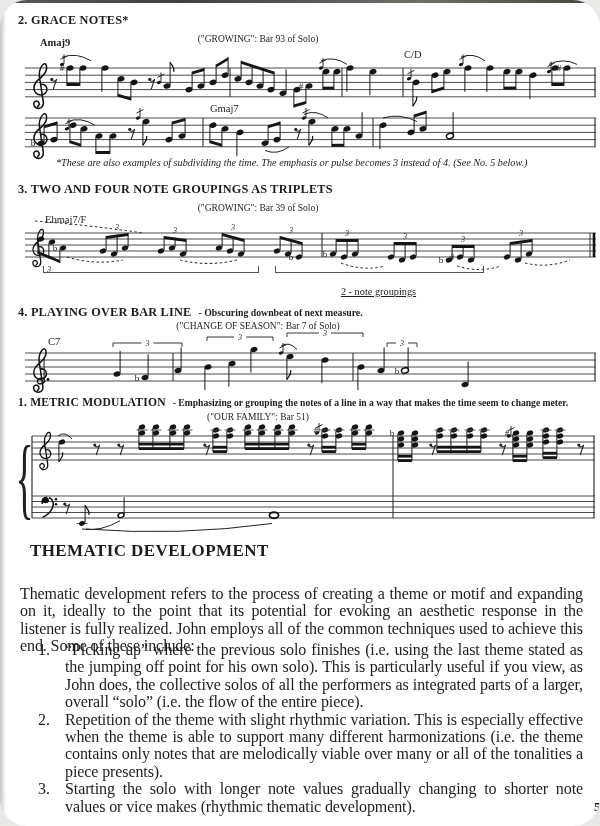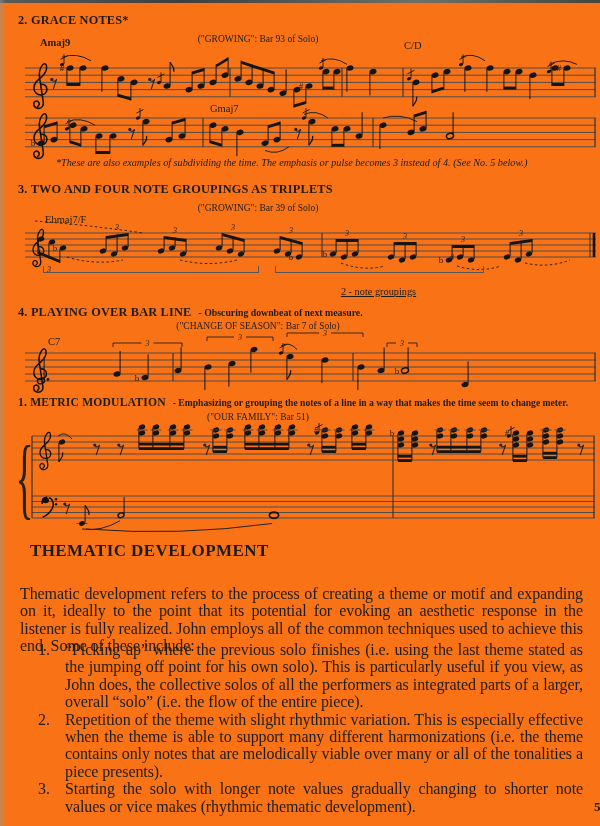--- a/index.html
+++ b/index.html
@@ -1,17 +1,17 @@
 <!DOCTYPE html>
 <html><head>
 <meta charset="utf-8">
 <style>
   html,body{margin:0;padding:0;background:#e9e9e7;}
-  .page{position:relative;width:600px;height:826px;background:#f97316;overflow:hidden;
-        font-family:"Liberation Serif",serif;color:#1c1c1c;}
+  .page{position:relative;width:600px;height:826px;background:#ffffff;overflow:hidden;
+        font-family:"Liberation Serif",serif;color:#1c1c1c;border-radius:27px;}
   .abs{position:absolute;}
   .edge-top{left:0;top:0;width:100%;height:3px;
         background:linear-gradient(90deg,#5a5a58,#3f3f3d 30%,#6f6f6a 70%,#45453f);}
   .edge-left{left:0;top:0;width:6px;height:100%;
         background:linear-gradient(90deg,rgba(145,150,145,.55),rgba(145,150,145,0));}
   .h2{font-weight:700;font-size:12.3px;letter-spacing:.2px;white-space:nowrap;}
   .sub{font-weight:700;font-size:9.8px;margin-left:7px;}
   .cap{left:58px;width:400px;text-align:center;font-size:9.5px;white-space:nowrap;}
   .chord{font-size:10.5px;white-space:nowrap;}
   .foot{font-style:italic;font-size:10.2px;white-space:nowrap;}
@@ -28,21 +28,21 @@
 </head>
 <body>
 
 <div class="page">
   <div class="abs edge-top"></div>
   <div class="abs edge-left"></div>
 
   <div class="abs h2" style="left:18px;top:13px;">2. GRACE NOTES*</div>
   <div class="abs cap" style="top:34px;">("GROWING": Bar 93 of Solo)</div>
   <div class="abs chord" style="left:40px;top:37px;font-weight:bold;">Amaj9</div>
-  <div class="abs chord" style="left:404px;top:40px;text-align:right;">C/D</div>
+  <div class="abs chord" style="left:404px;top:49px;text-align:right;">C/D</div>
   <svg style="left:25px;top:52px;" width="571" height="60">
       <line x1="0" y1="16" x2="571" y2="16" stroke="#4d4d4d" stroke-width="1"></line>
       <line x1="0" y1="23.2" x2="571" y2="23.2" stroke="#4d4d4d" stroke-width="1"></line>
       <line x1="0" y1="30.4" x2="571" y2="30.4" stroke="#4d4d4d" stroke-width="1"></line>
       <line x1="0" y1="37.6" x2="571" y2="37.6" stroke="#4d4d4d" stroke-width="1"></line>
       <line x1="0" y1="44.8" x2="571" y2="44.8" stroke="#4d4d4d" stroke-width="1"></line>
       <path d="M12.8,51.5 C9.2,53.4 5.6,51.2 5.6,48 C5.6,45.6 8,44.3 9.8,45.6 C11.8,47.1 11,50.2 8.8,50.6 M12.8,51.5 C14.6,50.4 15.2,48.4 14.8,45.8 L11.2,22 C10.6,17.6 11.4,13.4 14,10.2 C15.8,8 17.6,8.6 18,11.2 C18.6,15 16.6,18.6 13,21.8 C8.6,25.6 5.8,28 5.8,32.4 C5.8,36.6 9,39.4 12.8,39.2 C16.4,39 18.8,36.4 18.4,33.2 C18,30.2 15.4,28.4 12.8,29" fill="none" stroke="#111" stroke-width="1.5" transform="translate(3 2.6285714285714263) scale(1.0285714285714287)"></path>
       <line x1="205" y1="16" x2="205" y2="44.8" stroke="#333" stroke-width="1.1"></line>
       <line x1="317" y1="16" x2="317" y2="44.8" stroke="#333" stroke-width="1.1"></line>
       <line x1="378" y1="16" x2="378" y2="44.8" stroke="#333" stroke-width="1.1"></line>

